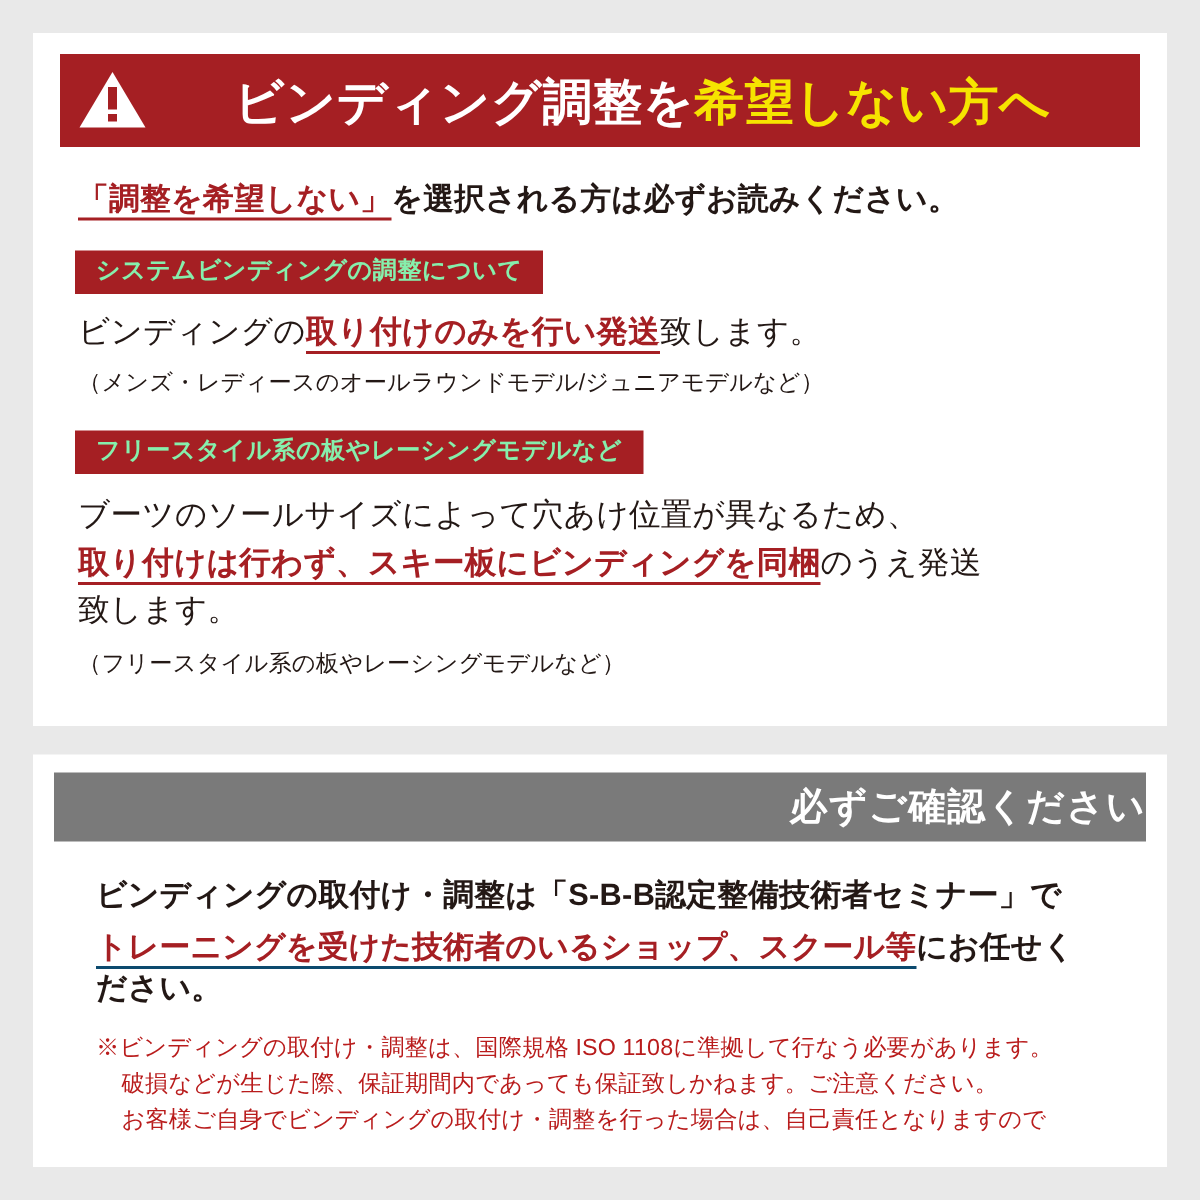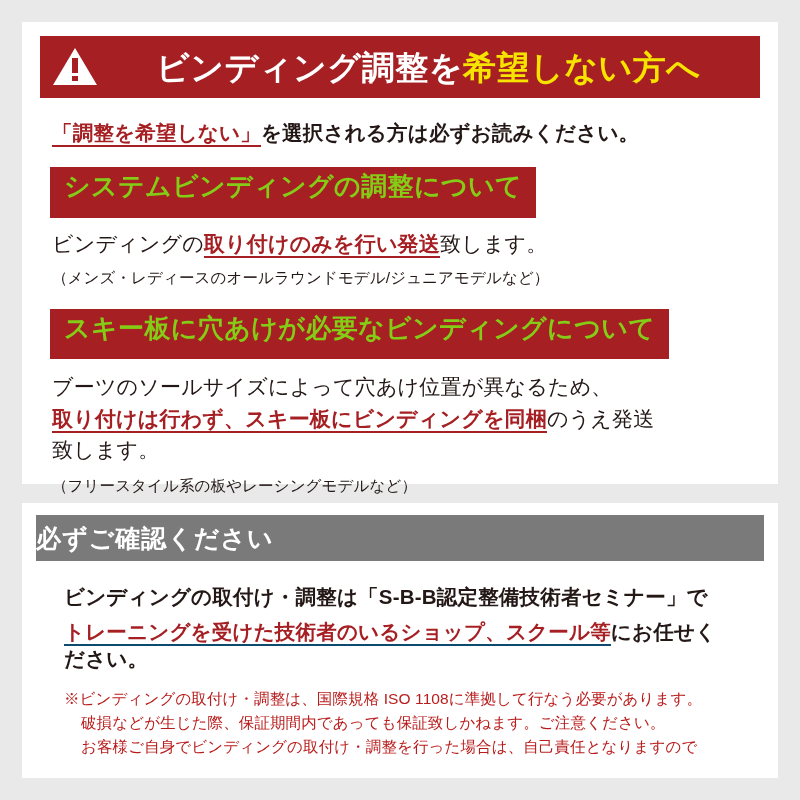--- a/index.html
+++ b/index.html
@@ -80,24 +80,24 @@
     color: #a51f23;
     border-bottom: 2px solid #a51f23;
     padding-bottom: 1px;
     text-align: right;
   }
 
   .sub-head {
     margin: 20px 0 0 28px;
     display: inline-block;
     background: #a51f23;
-    color: #84cc16;
-    font-size: 26px;
-    font-weight: bold;
-    padding: 5px 14px 16px 14px;
+    color: #86efac;
+    font-size: 16px;
+    font-weight: bold;
+    padding: 5px 14px 6px 14px;
     line-height: 1.15;
     letter-spacing: 0.4px;
   }
   .sub-head-wrap { display: block; }
 
   .body-line {
     margin: 12px 0 0 0;
     padding: 0 30px;
     font-size: 21px;
     color: #231815;
@@ -145,21 +145,21 @@
     background: #ffffff;
     box-sizing: border-box;
   }
 
   .confirm-bar {
     height: 46px;
     background: #7a7a7a;
     margin: 12px 14px 0 14px;
     display: flex;
     align-items: center;
-    justify-content: flex-start;
+    justify-content: flex-end;
   }
   .confirm-bar .confirm-text {
     color: #ffffff;
     font-size: 25px;
     font-weight: bold;
     letter-spacing: 1px;
     line-height: 1;
   }
 
   .confirm-line1 {
@@ -222,21 +222,21 @@
 
     <div class="sub-head-wrap">
       <span class="sub-head">システムビンディングの調整について</span>
     </div>
     <p class="body-line">
       <span>ビンディングの</span><span class="ul-red">取り付けのみを行い発送</span><span>致します。</span>
     </p>
     <p class="note-line">（メンズ・レディースのオールラウンドモデル/ジュニアモデルなど）</p>
 
     <div class="sub-head-wrap">
-      <span class="sub-head">スキー板に穴あけが必要なビンディングについて</span>
+      <span class="sub-head">フリースタイル系の板やレーシングモデルなど</span>
     </div>
     <p class="body-block">
       <span>ブーツのソールサイズによって穴あけ位置が異なるため、</span><br>
       <span class="ul-red">取り付けは行わず、スキー板にビンディングを同梱</span><span>のうえ発送</span><br>
       <span>致します。</span>
     </p>
     <p class="note-line">（フリースタイル系の板やレーシングモデルなど）</p>
 
   </div>
 

